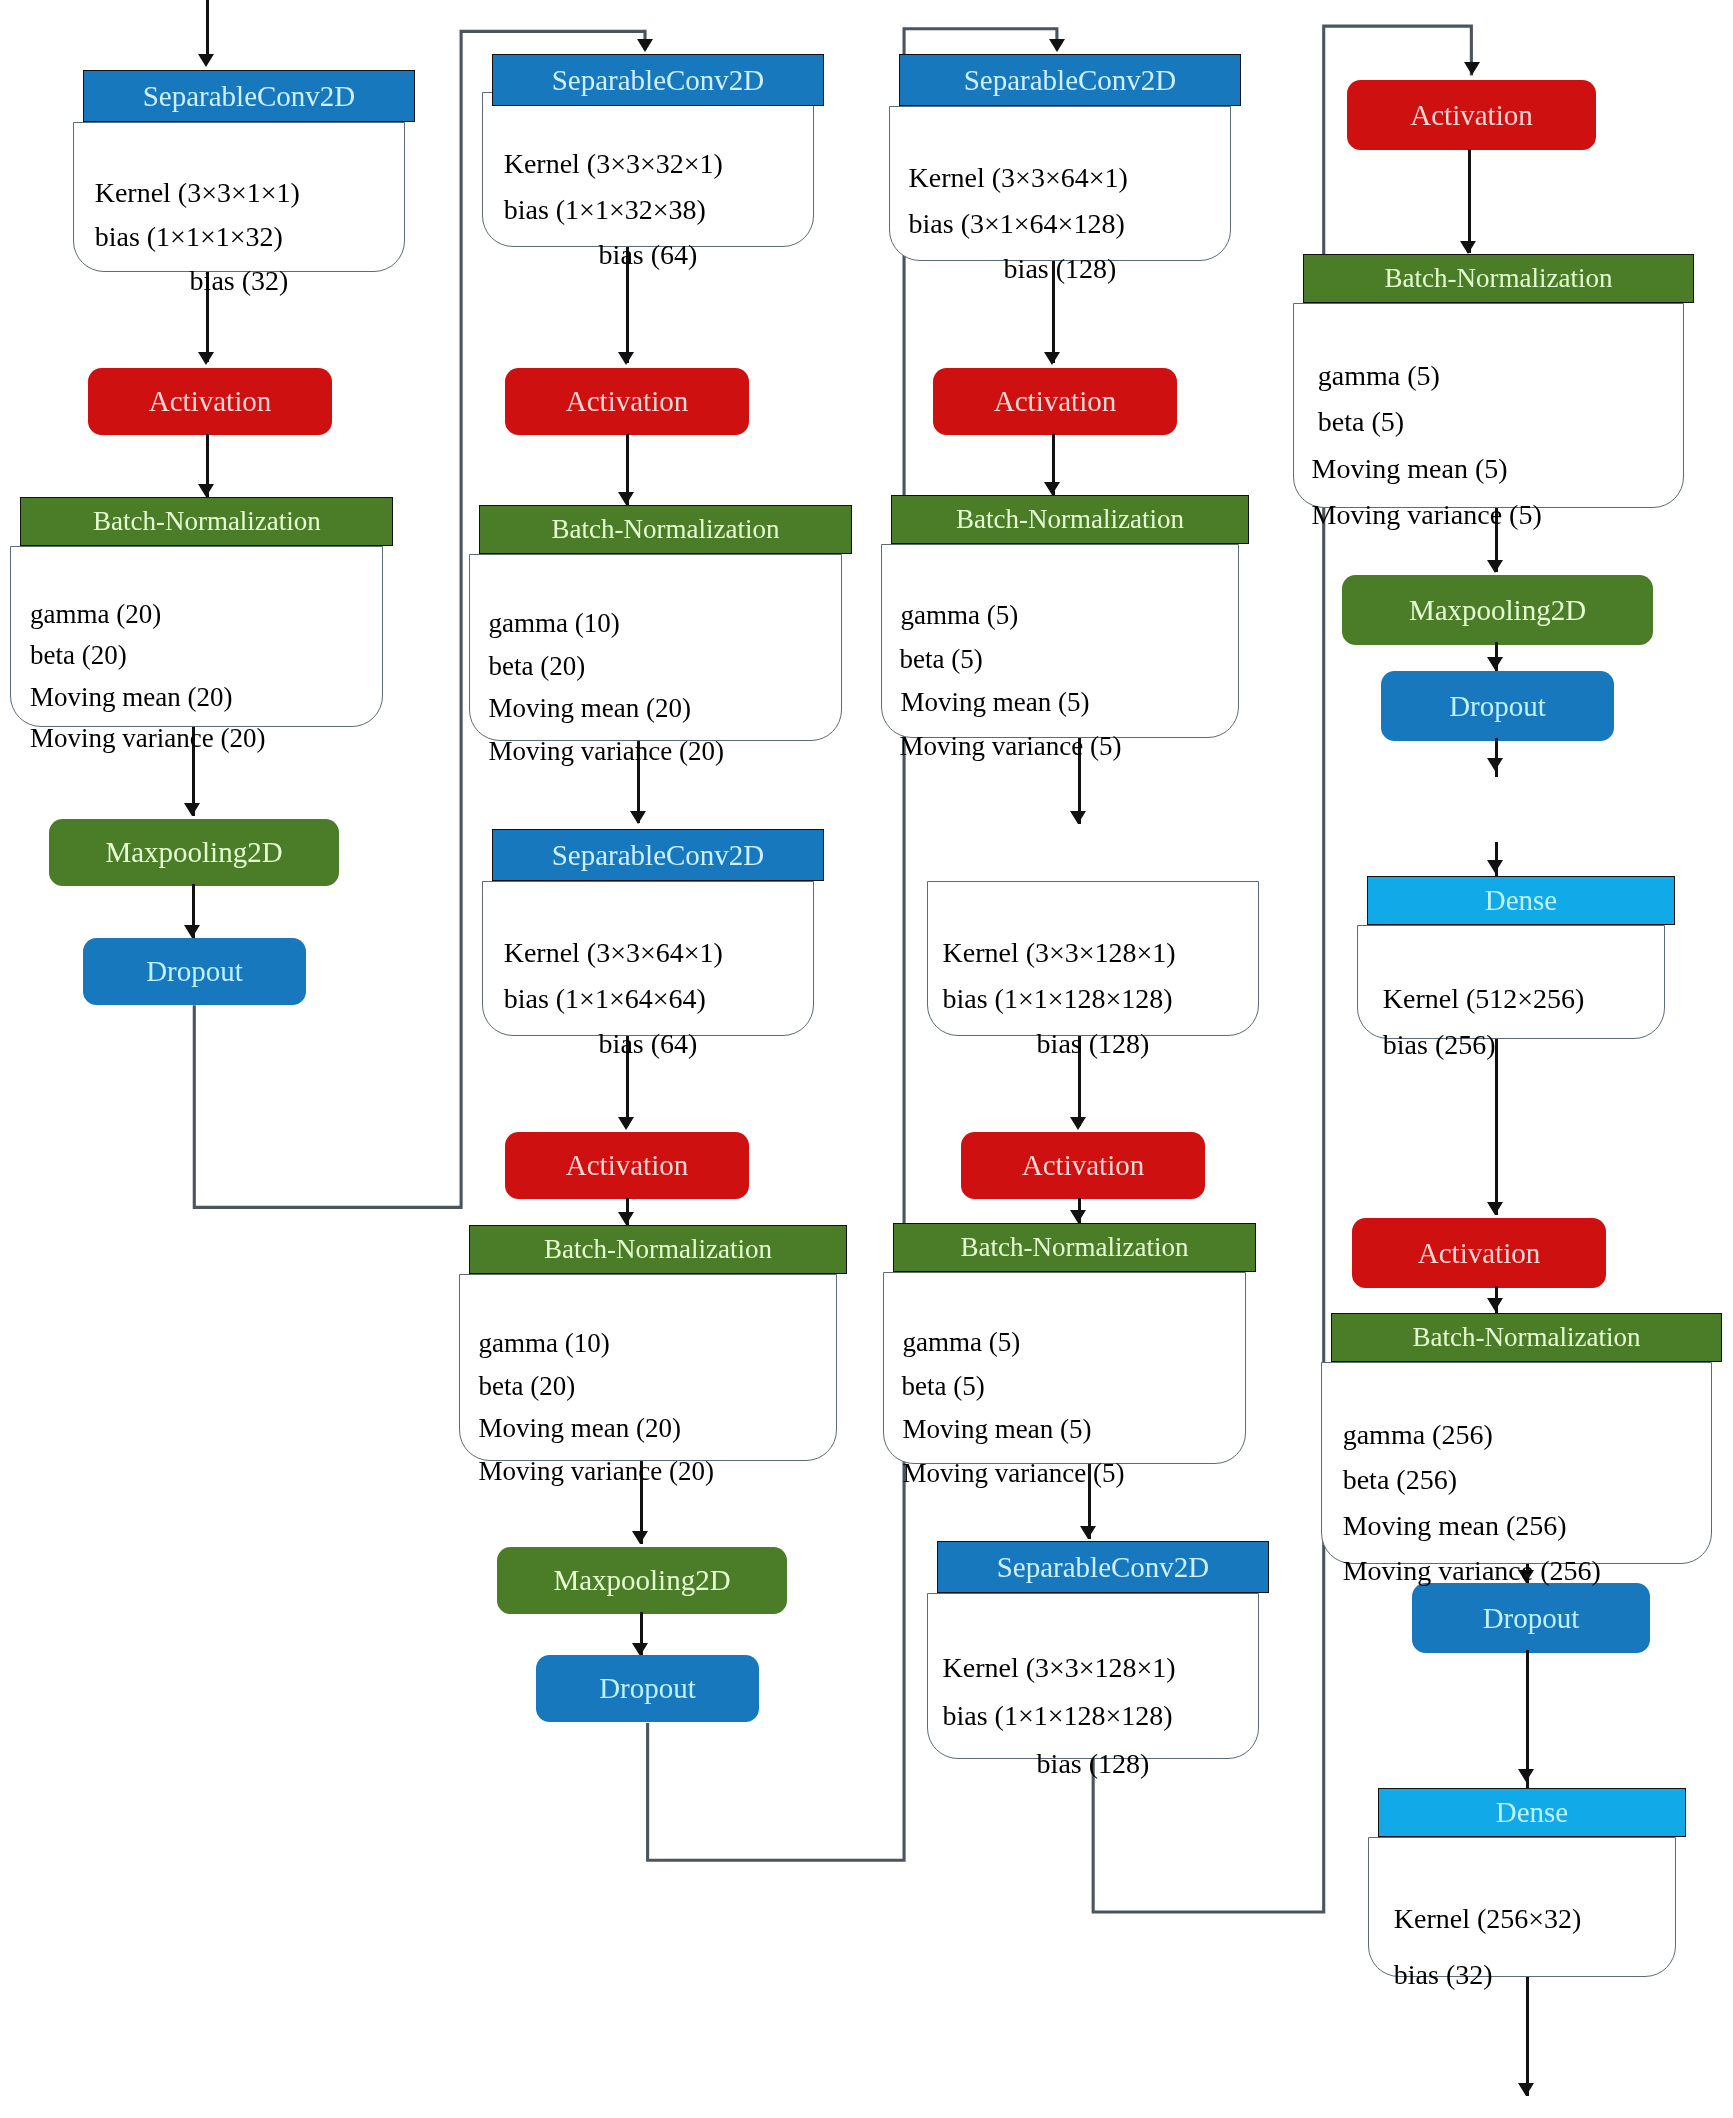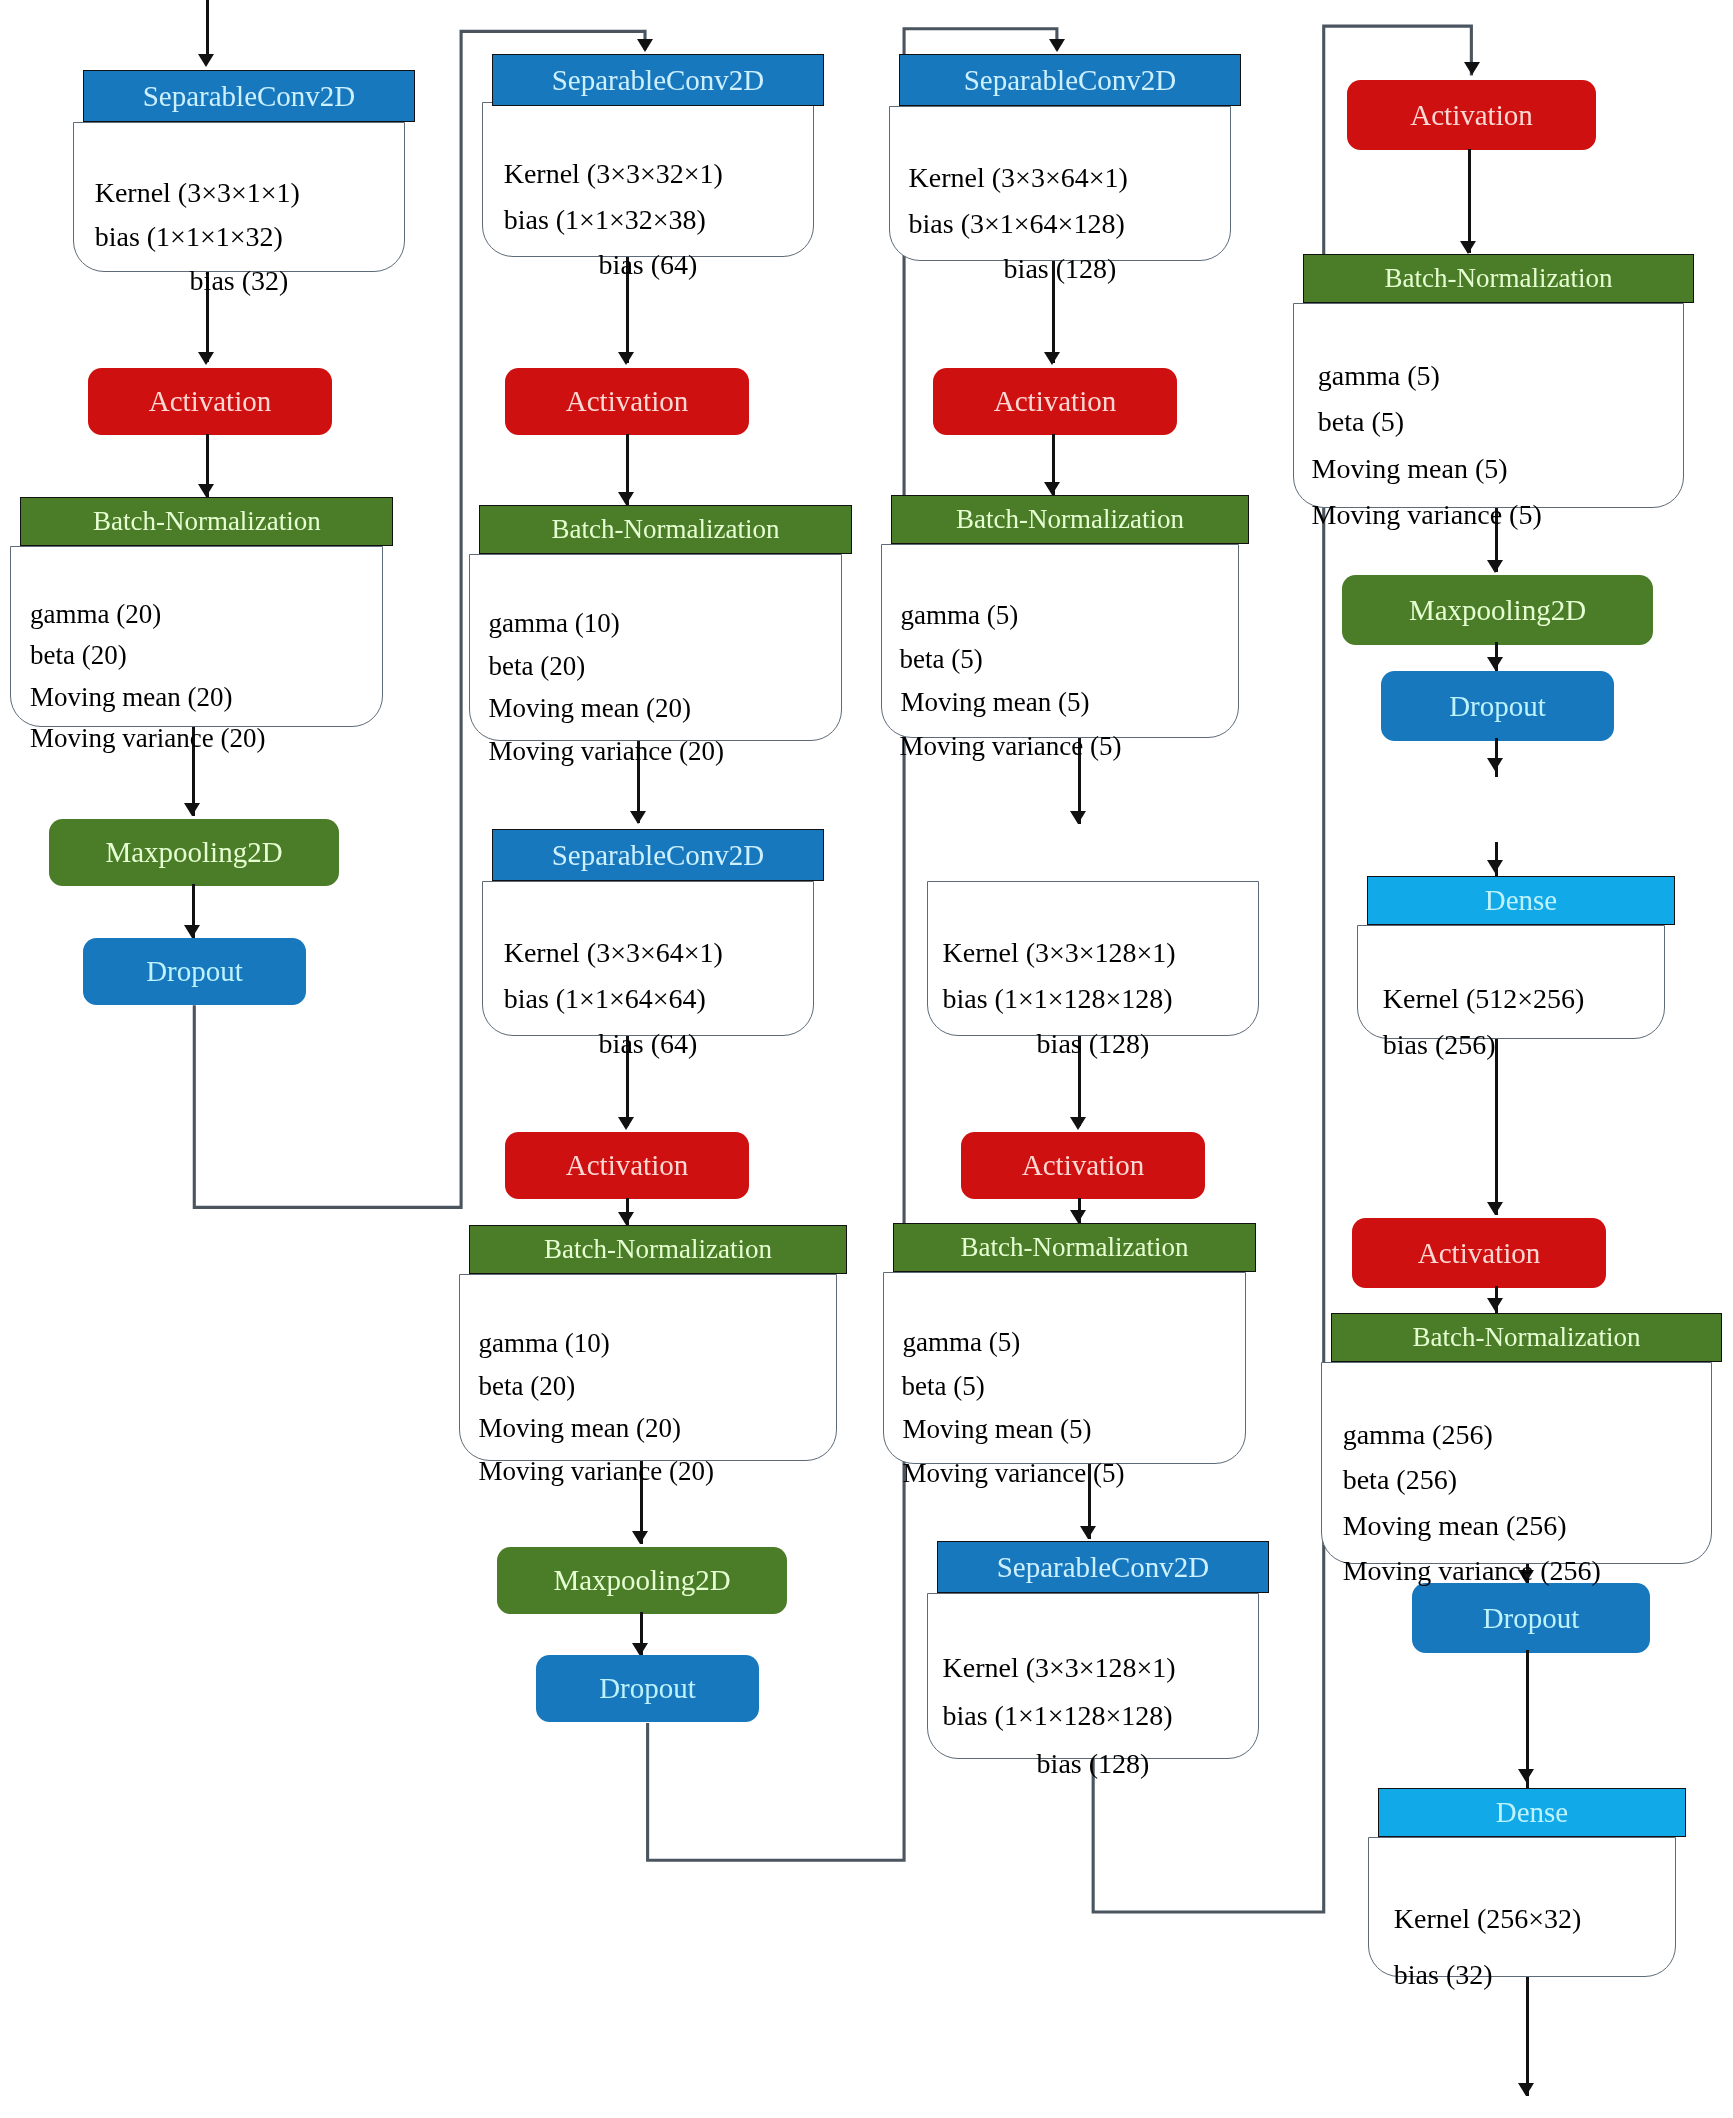--- a/index.html
+++ b/index.html
@@ -116,21 +116,21 @@
 
   <div class="edge v" style="left:192px;top:884px;height:57px;"></div>
   <div class="arrow" style="left:184px;top:925px;"></div>
 
   <div class="pill c-drop" style="left: 83px; top: 938px; width: 223px; height: 67px; font-size: 29px;">Dropout</div>
 
   <div class="arrow" style="left:637px;top:39px;"></div>
 
   <div class="compound" style="left: 482px; top: 54px; width: 332px; height: 207px;">
     <div class="hdr c-conv" style="height: 52px; font-size: 29px;">SeparableConv2D</div>
-    <div class="body" style="top: 48px; height: 155px; padding-left: 19px;">
+    <div class="body" style="top: 38px; height: 155px; padding-left: 19px;">
       <div class="lines">
         <div class="ln" style="font-size: 28px; padding-left: 11.4px;">Kernel (3×3×32×1)</div>
         <div class="ln" style="font-size: 28px; padding-left: 11.4px;">bias (1×1×32×38)</div>
         <div class="ln" style="text-align: center; font-size: 28px;">bias (64)</div>
       </div>
     </div>
   </div>
 
   <div class="edge v" style="left:626px;top:210px;height:153px;"></div>
   <div class="arrow" style="left:618px;top:352px;"></div>

